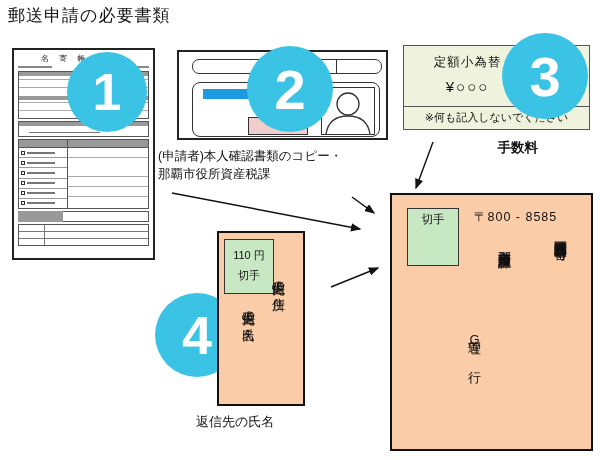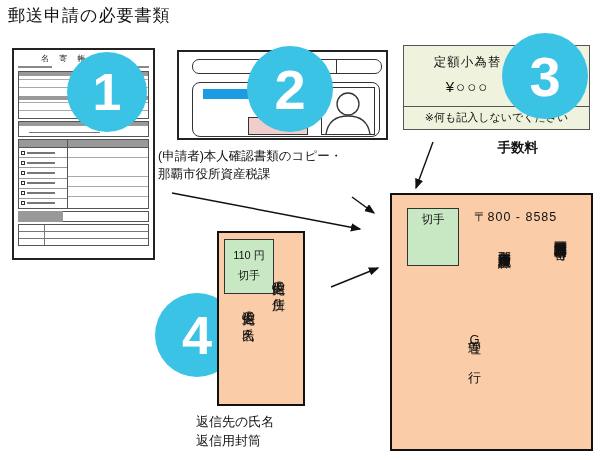--- a/index.html
+++ b/index.html
@@ -214,21 +214,20 @@
       <div>110 円</div>
       <div>切手</div>
     </div>
     <div class="vtext ret-vtext">
       <div>返信先の住所</div>
       <div class="nm">返信先の氏名</div>
     </div>
   </div>
   <div class="caption cap-ret">
     <div>返信先の氏名</div>
-    <div>返信用封筒</div>
   </div>
 
   <div class="envelope">
     <div class="stamp env-stamp">
       <span>切手</span>
     </div>
     <div class="env-postal">〒800 - 8585</div>
     <div class="vtext env-vtext">
       <div>沖縄県那覇市泉崎一丁目一番一号</div>
       <div class="dept">那覇市役所資産税課</div>

